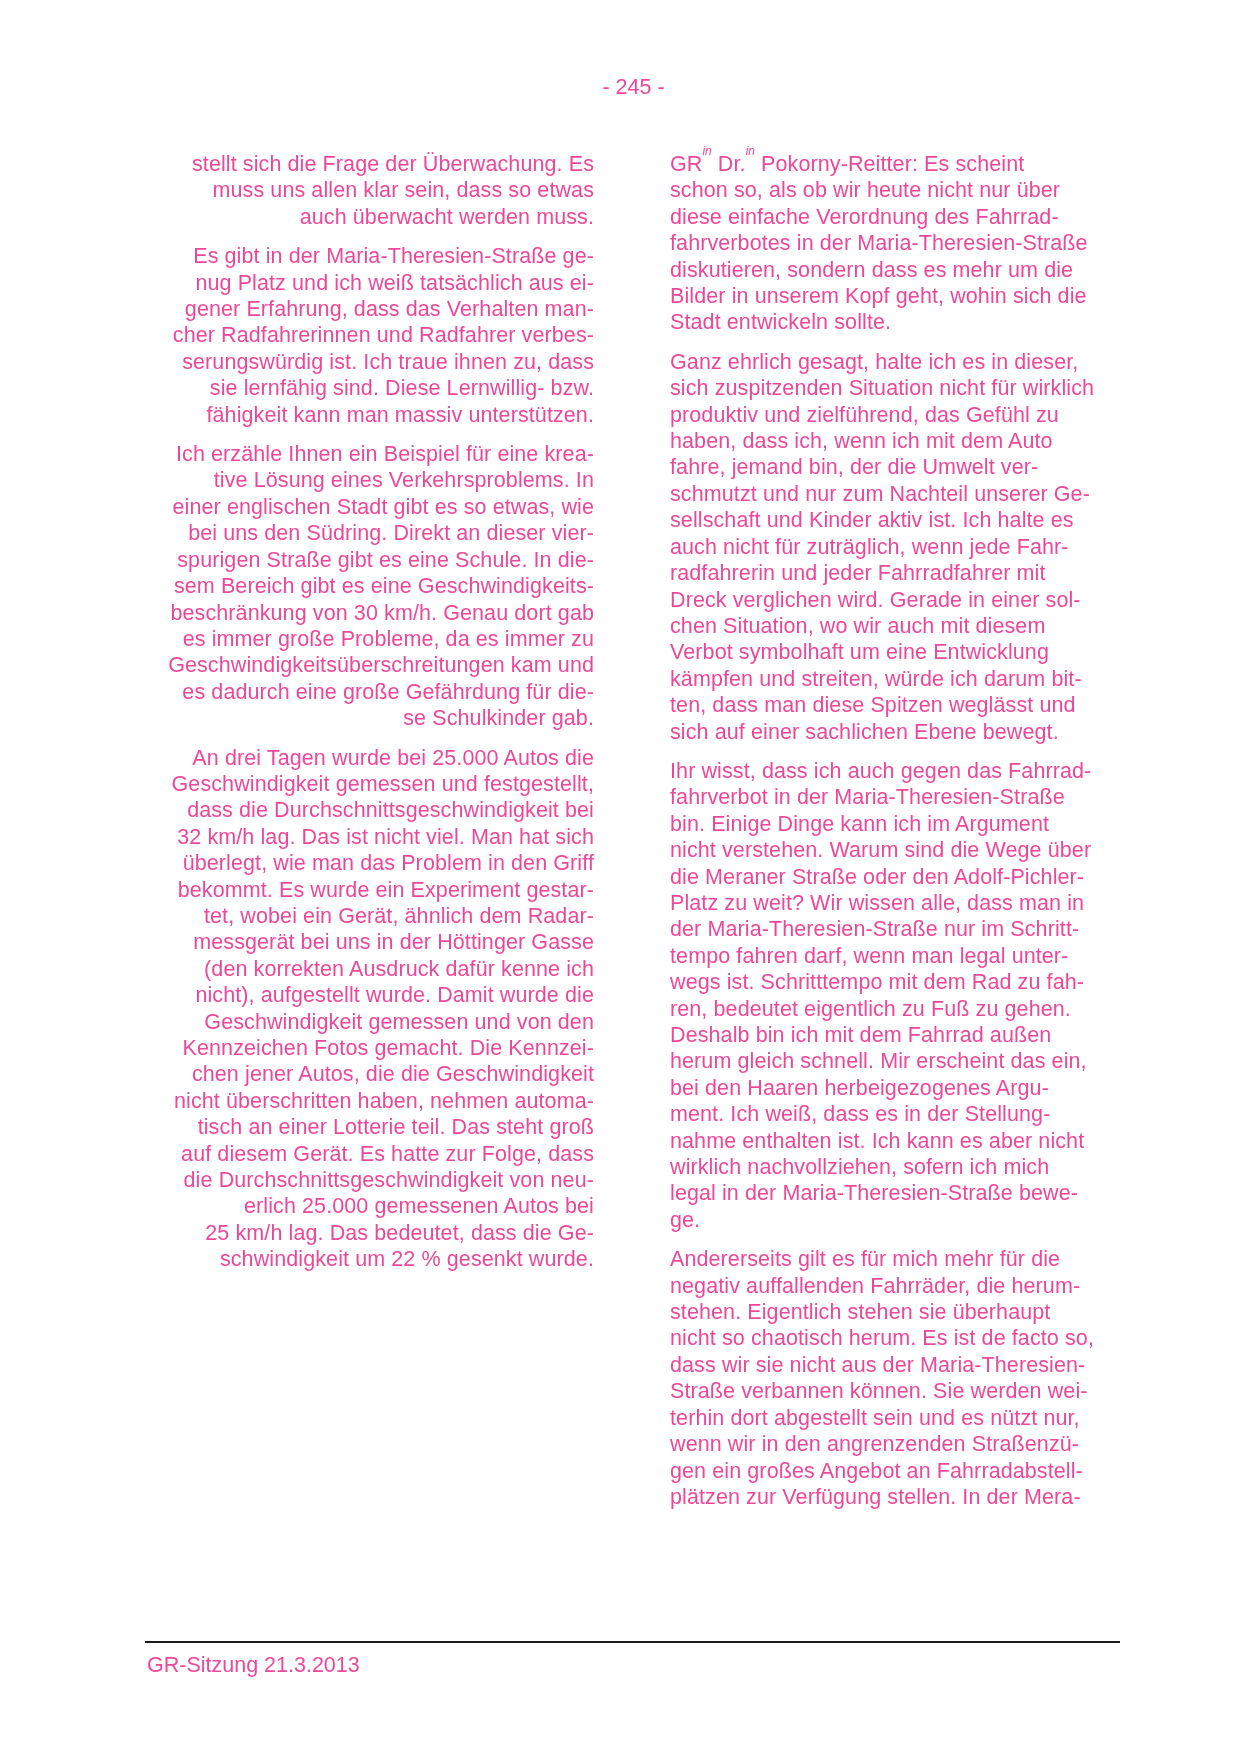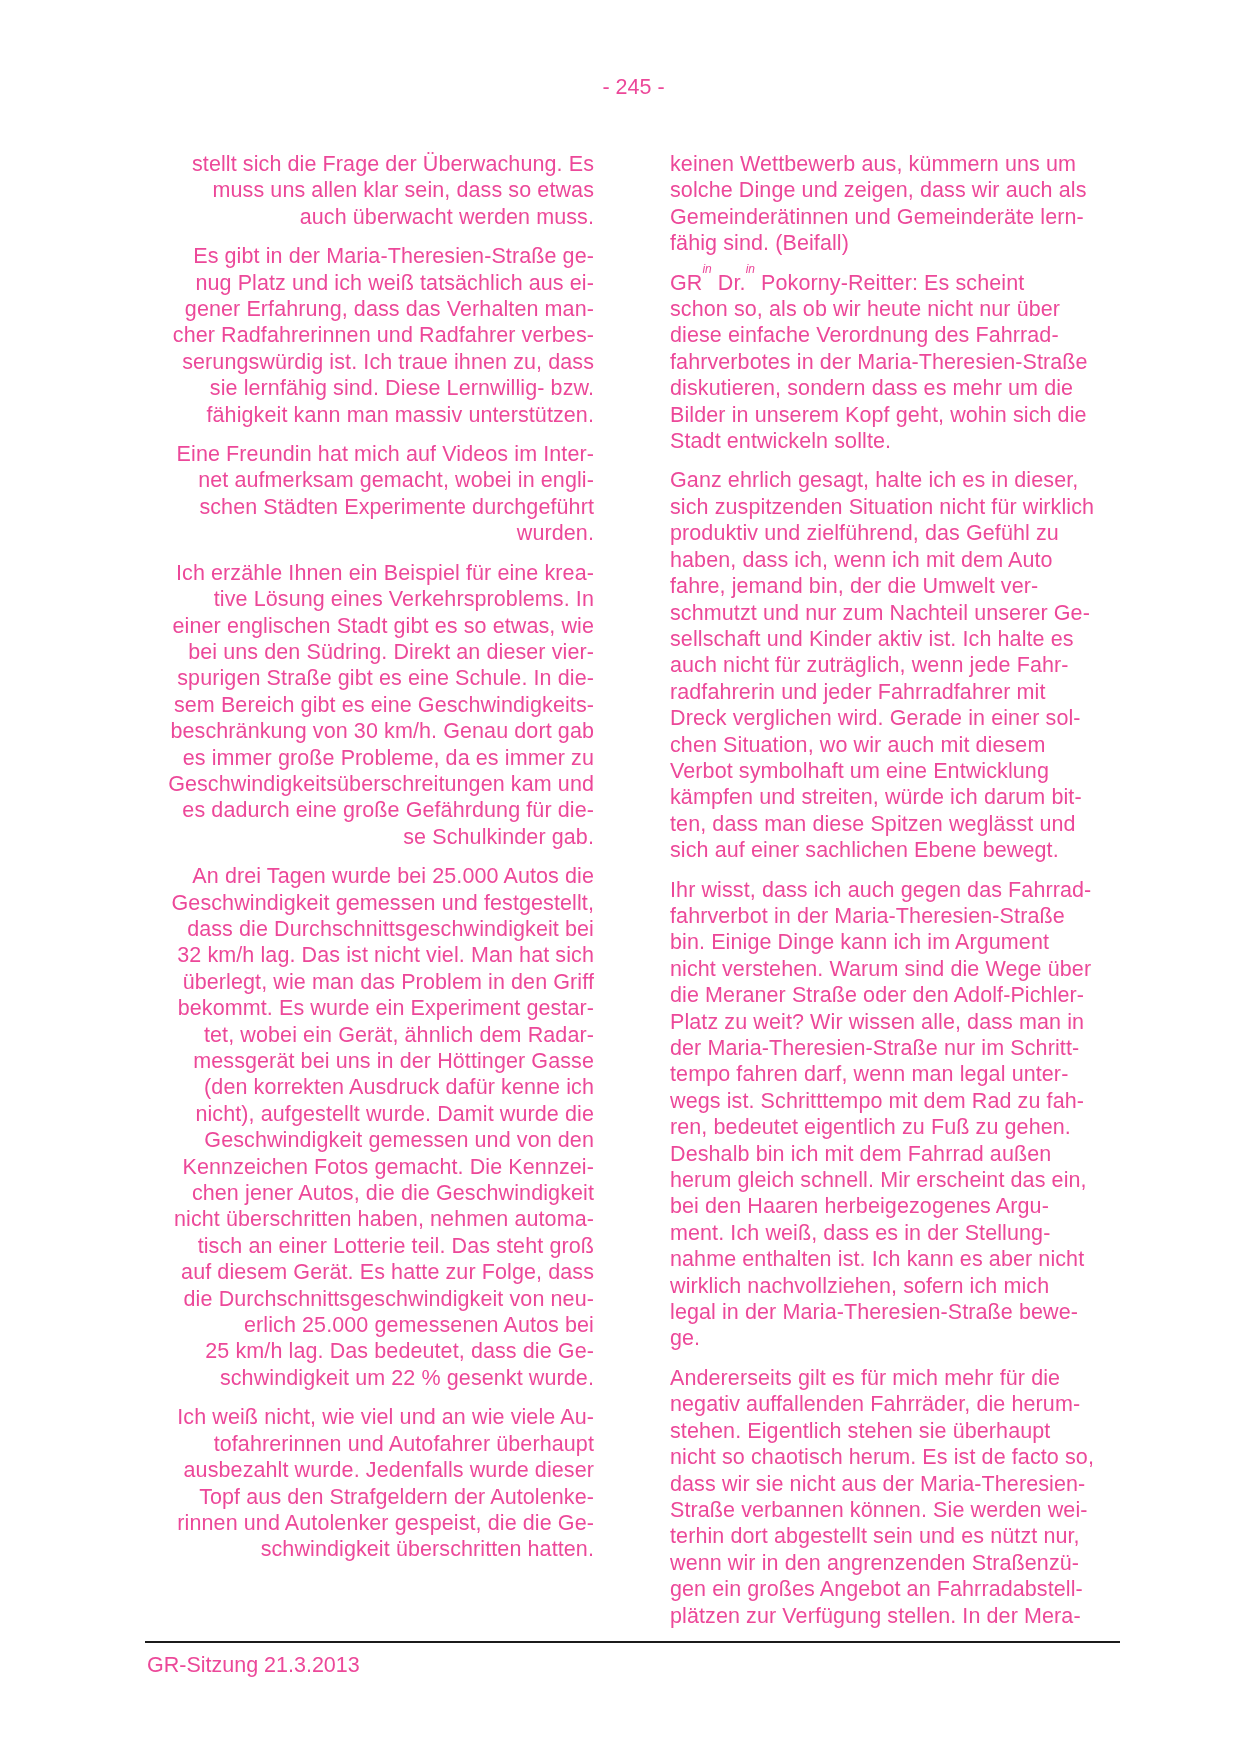--- a/index.html
+++ b/index.html
@@ -77,24 +77,20 @@
       <p class="para">stellt sich die Frage der Überwachung. Es
 muss uns allen klar sein, dass so etwas
 auch überwacht werden muss.</p>
       <p class="para">Es gibt in der Maria-Theresien-Straße ge-
 nug Platz und ich weiß tatsächlich aus ei-
 gener Erfahrung, dass das Verhalten man-
 cher Radfahrerinnen und Radfahrer verbes-
 serungswürdig ist. Ich traue ihnen zu, dass
 sie lernfähig sind. Diese Lernwillig- bzw.
 fähigkeit kann man massiv unterstützen.</p>
-      <p class="para">Eine Freundin hat mich auf Videos im Inter-
-net aufmerksam gemacht, wobei in engli-
-schen Städten Experimente durchgeführt
-wurden.</p>
       <p class="para">Ich erzähle Ihnen ein Beispiel für eine krea-
 tive Lösung eines Verkehrsproblems. In
 einer englischen Stadt gibt es so etwas, wie
 bei uns den Südring. Direkt an dieser vier-
 spurigen Straße gibt es eine Schule. In die-
 sem Bereich gibt es eine Geschwindigkeits-
 beschränkung von 30 km/h. Genau dort gab
 es immer große Probleme, da es immer zu
 Geschwindigkeitsüberschreitungen kam und
 es dadurch eine große Gefährdung für die-
@@ -112,33 +108,23 @@
 Geschwindigkeit gemessen und von den
 Kennzeichen Fotos gemacht. Die Kennzei-
 chen jener Autos, die die Geschwindigkeit
 nicht überschritten haben, nehmen automa-
 tisch an einer Lotterie teil. Das steht groß
 auf diesem Gerät. Es hatte zur Folge, dass
 die Durchschnittsgeschwindigkeit von neu-
 erlich 25.000 gemessenen Autos bei
 25 km/h lag. Das bedeutet, dass die Ge-
 schwindigkeit um 22 % gesenkt wurde.</p>
-      <p class="para">Ich weiß nicht, wie viel und an wie viele Au-
-tofahrerinnen und Autofahrer überhaupt
-ausbezahlt wurde. Jedenfalls wurde dieser
-Topf aus den Strafgeldern der Autolenke-
-rinnen und Autolenker gespeist, die die Ge-
-schwindigkeit überschritten hatten.</p>
     </div>
 
     <div class="col col-right">
-      <p class="para">keinen Wettbewerb aus, kümmern uns um
-solche Dinge und zeigen, dass wir auch als
-Gemeinderätinnen und Gemeinderäte lern-
-fähig sind. (Beifall)</p>
       <p class="para"><span>GR</span><sup>in</sup><span> Dr.</span><sup>in</sup><span> Pokorny-Reitter: Es scheint
 schon so, als ob wir heute nicht nur über
 diese einfache Verordnung des Fahrrad-
 fahrverbotes in der Maria-Theresien-Straße
 diskutieren, sondern dass es mehr um die
 Bilder in unserem Kopf geht, wohin sich die
 Stadt entwickeln sollte.</span></p>
       <p class="para">Ganz ehrlich gesagt, halte ich es in dieser,
 sich zuspitzenden Situation nicht für wirklich
 produktiv und zielführend, das Gefühl zu

